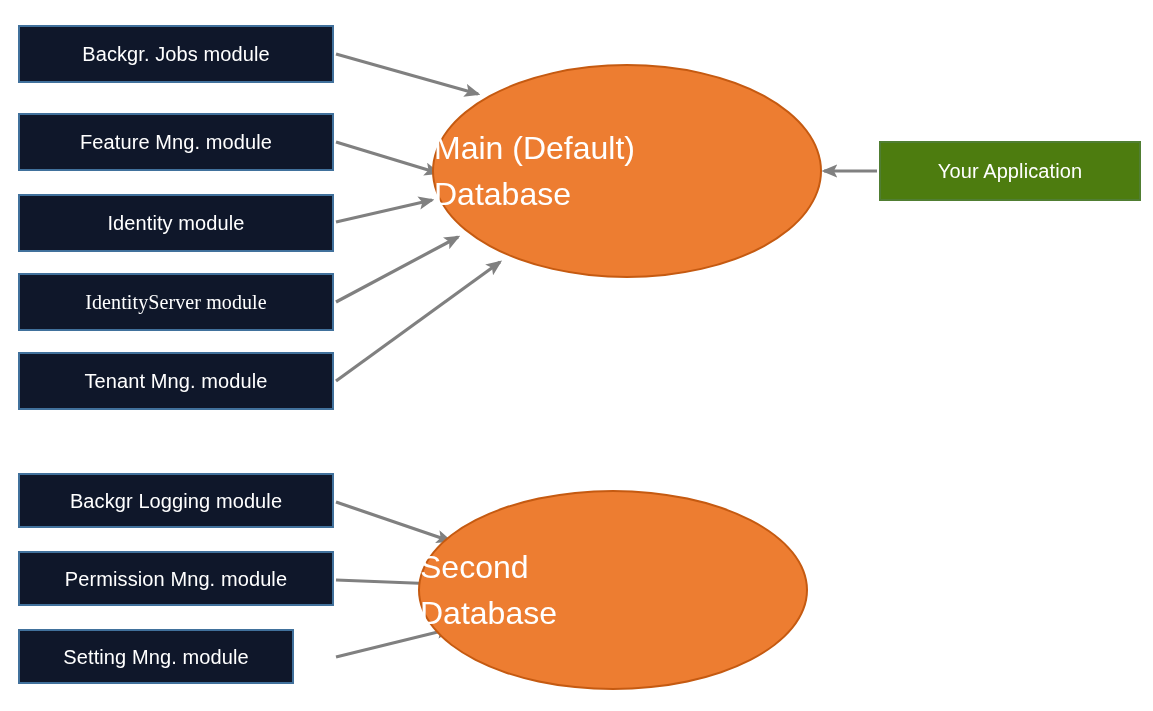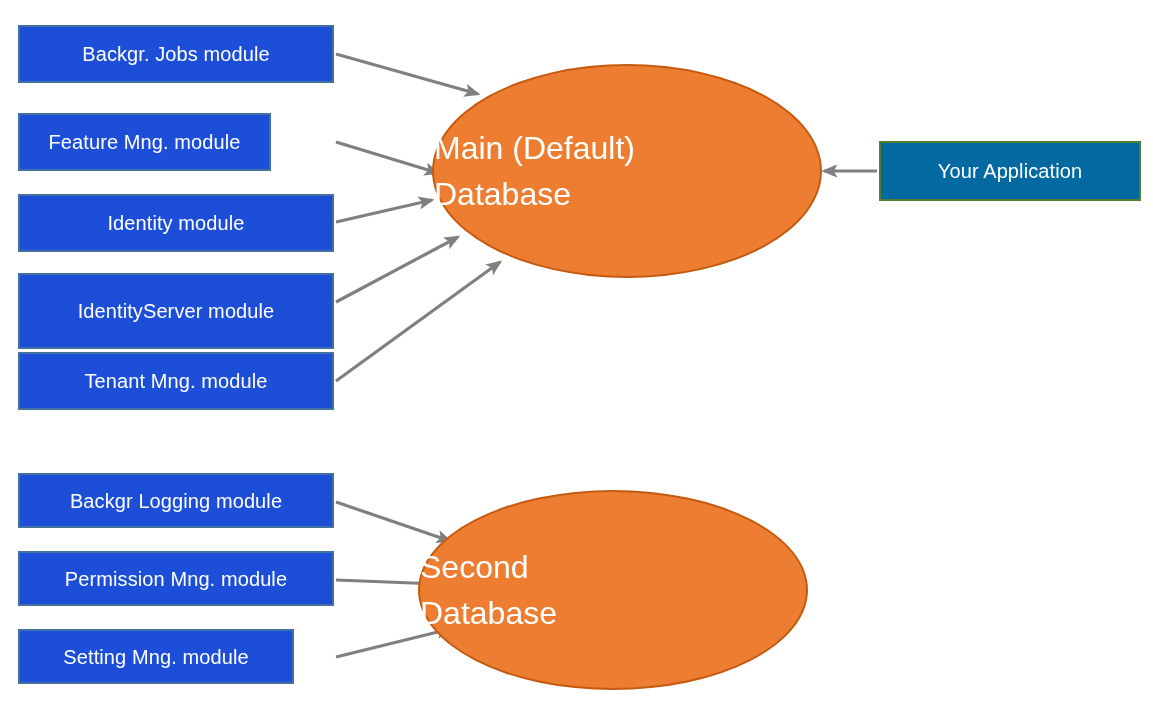--- a/index.html
+++ b/index.html
@@ -24,25 +24,25 @@
     align-items: center;
     justify-content: center;
     color: #ffffff;
     font-size: 20px;
     line-height: 1.1;
     letter-spacing: 0.1px;
     text-align: center;
     white-space: nowrap;
   }
   .module-box {
-    background: #1d4ed8;
+    background: #0f172a;
     border: 2px solid #41719C;
   }
   .app-box {
-    background: #0369a1;
+    background: #4d7c0f;
     border: 2px solid #507E32;
   }
   .db-ellipse {
     position: absolute;
     box-sizing: border-box;
     background: #ED7D31;
     border: 2px solid #C55A11;
     border-radius: 50%;
     display: flex;
     flex-direction: column;
@@ -98,27 +98,27 @@
   </div>
 
   <div class="node-box app-box" id="app-box" style="left: 879px; top: 141px; width: 262px; height: 60px;">
     <span>Your Application</span>
   </div>
 
   <div id="module-host">
       <div class="node-box module-box" style="left: 18px; top: 25px; width: 316px; height: 58px;">
         <span>Backgr. Jobs module</span>
       </div>
-      <div class="node-box module-box" style="left: 18px; top: 113px; width: 253px; height: 58px; text-align: right;">
+      <div class="node-box module-box" style="left: 18px; top: 113px; width: 316px; height: 58px; text-align: right;">
         <span>Feature Mng. module</span>
       </div>
       <div class="node-box module-box" style="left: 18px; top: 194px; width: 316px; height: 58px;">
         <span>Identity module</span>
       </div>
-      <div class="node-box module-box" style="left: 18px; top: 273px; width: 316px; height: 76px;">
+      <div class="node-box module-box" style="left: 18px; top: 273px; width: 316px; height: 58px; font-family: Liberation Serif, serif;">
         <span>IdentityServer module</span>
       </div>
       <div class="node-box module-box" style="left: 18px; top: 352px; width: 316px; height: 58px;">
         <span>Tenant Mng. module</span>
       </div>
       <div class="node-box module-box" style="left: 18px; top: 473px; width: 316px; height: 55px;">
         <span>Backgr Logging module</span>
       </div>
       <div class="node-box module-box" style="left: 18px; top: 551px; width: 316px; height: 55px;">
         <span>Permission Mng. module</span>

